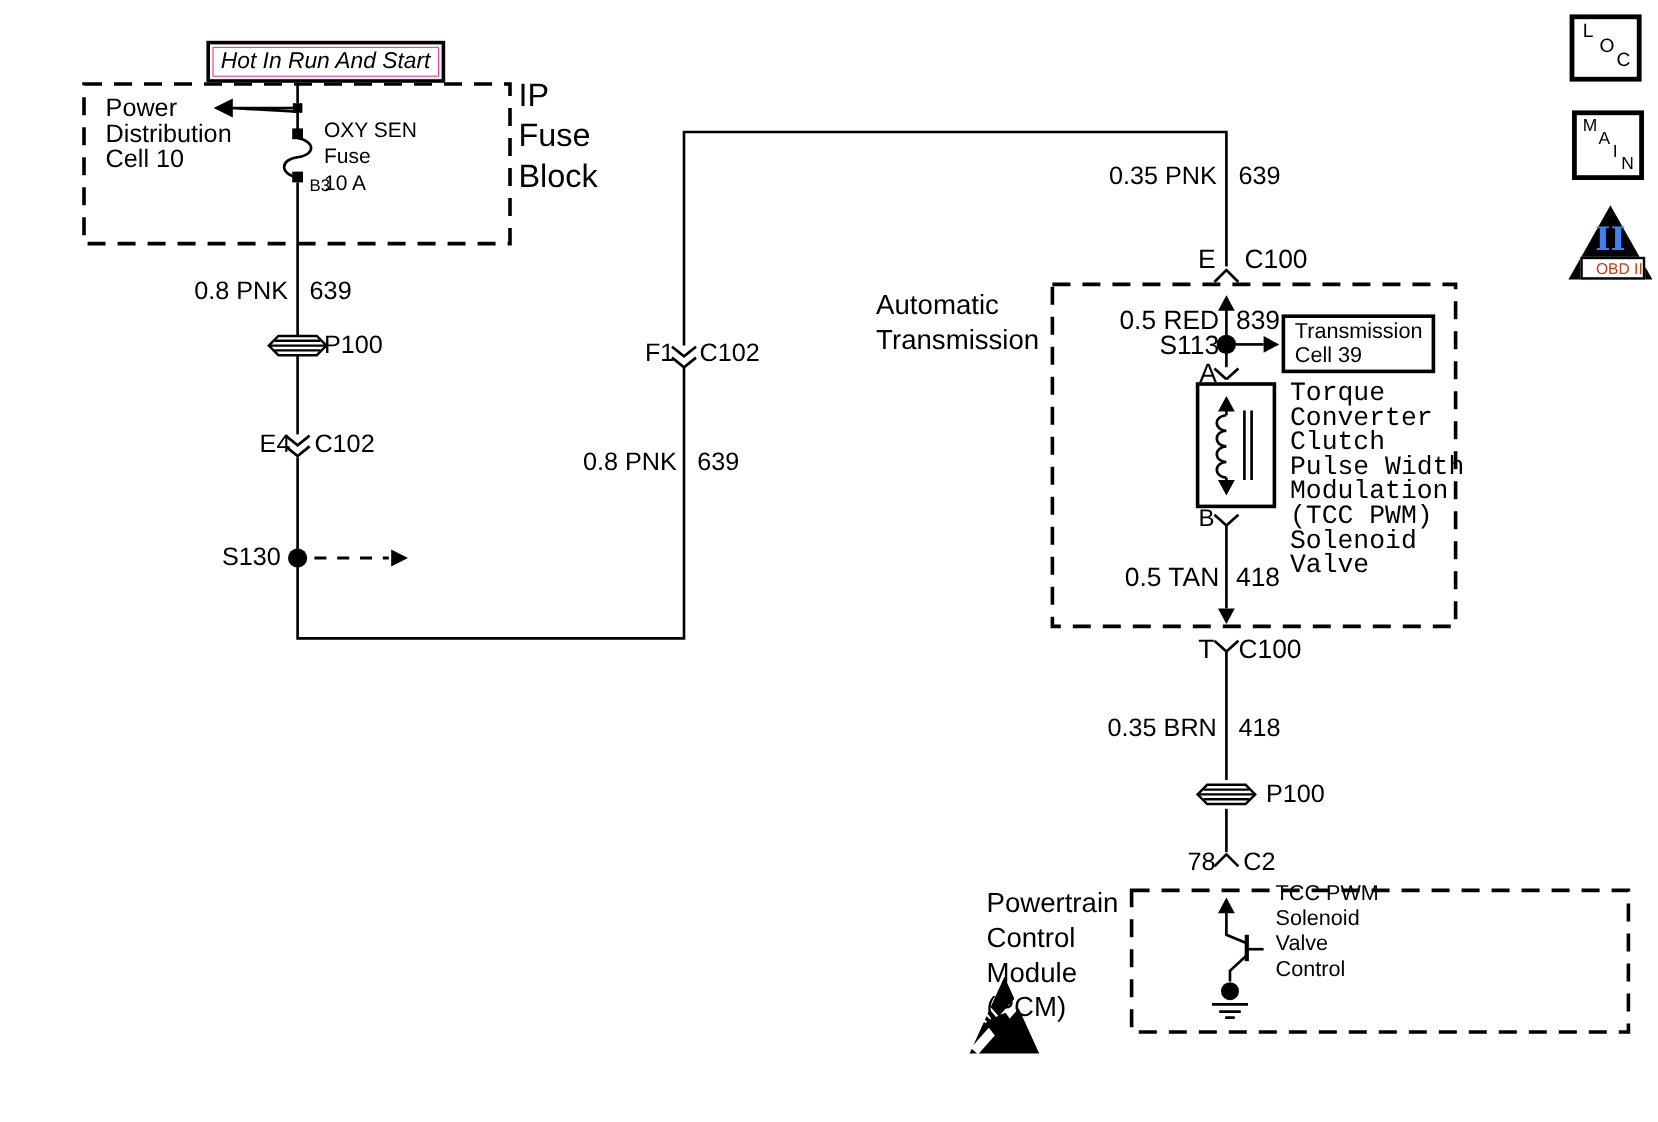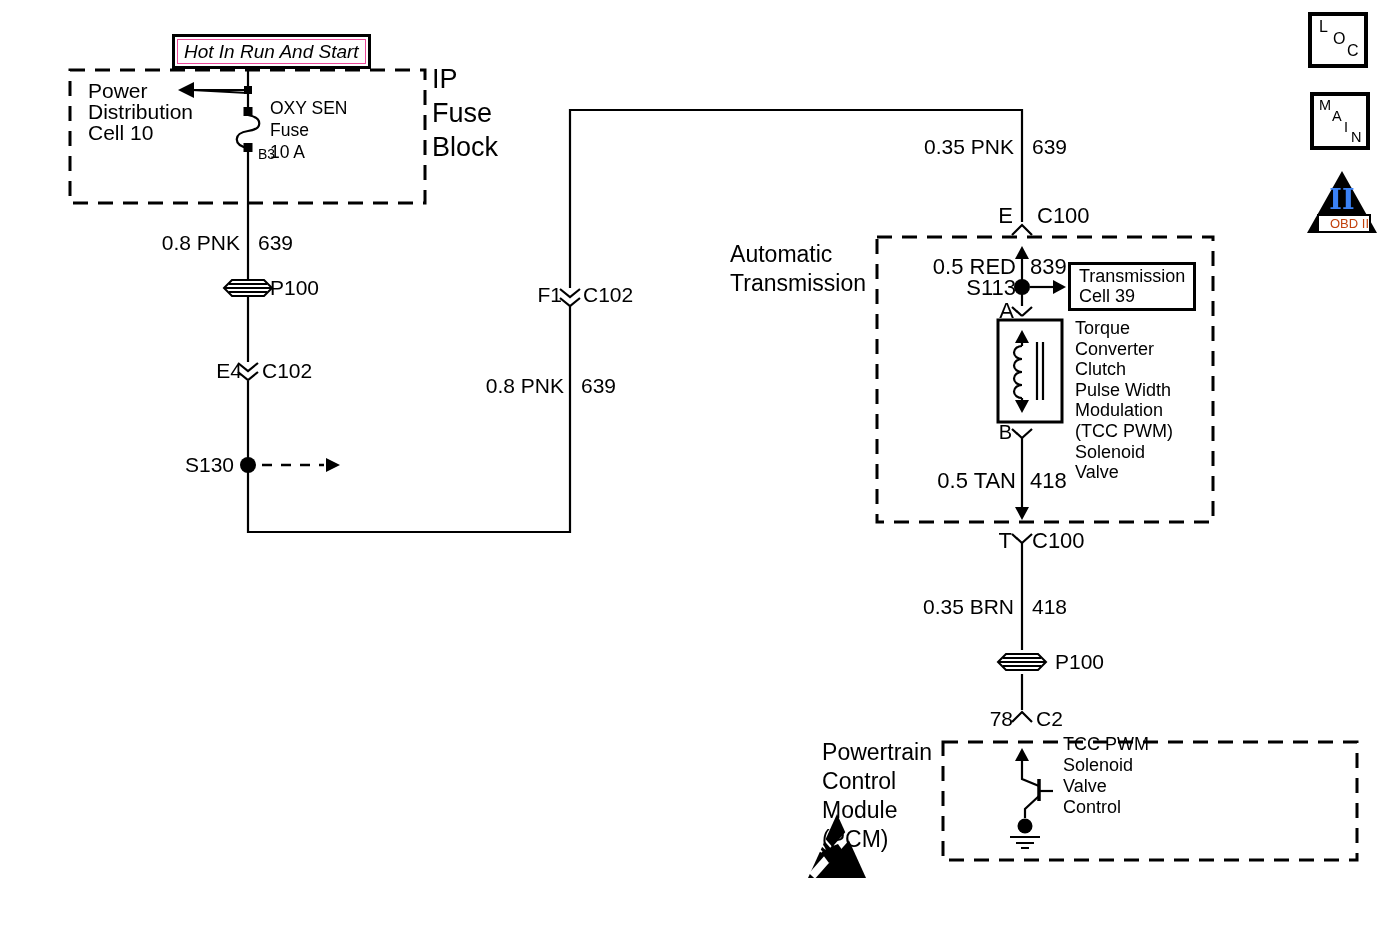--- a/index.html
+++ b/index.html
@@ -155,21 +155,21 @@
     <div>Transmission</div>
   </div>
   <div class="lbl ra lbl-sm" style="right:366px;top:257px;">0.5 RED</div>
   <div class="lbl lbl-sm" style="left:1030px;top:257px;">839</div>
   <div class="lbl ra lbl-sm" style="right:366px;top:278px;">S113</div>
   <div class="lbl ra lbl-sm" style="right:368px;top:301px;">A</div>
   <div class="refbox" style="left:1068px;top:262px;">
     <div>Transmission</div>
     <div>Cell 39</div>
   </div>
-  <div class="tblock" style="left:1075px;top:318px;font-size:18px;line-height:20.6px;">
+  <div class="tblock" style="left:1075px;top:318px;font-size:22px;line-height:20.6px;font-family:Liberation Mono, monospace;">
     <div>Torque</div>
     <div>Converter</div>
     <div>Clutch</div>
     <div>Pulse Width</div>
     <div>Modulation</div>
     <div>(TCC PWM)</div>
     <div>Solenoid</div>
     <div>Valve</div>
   </div>
   <div class="lbl ra lbl-sm" style="right:370px;top:423px;font-size:20px;">B</div>

